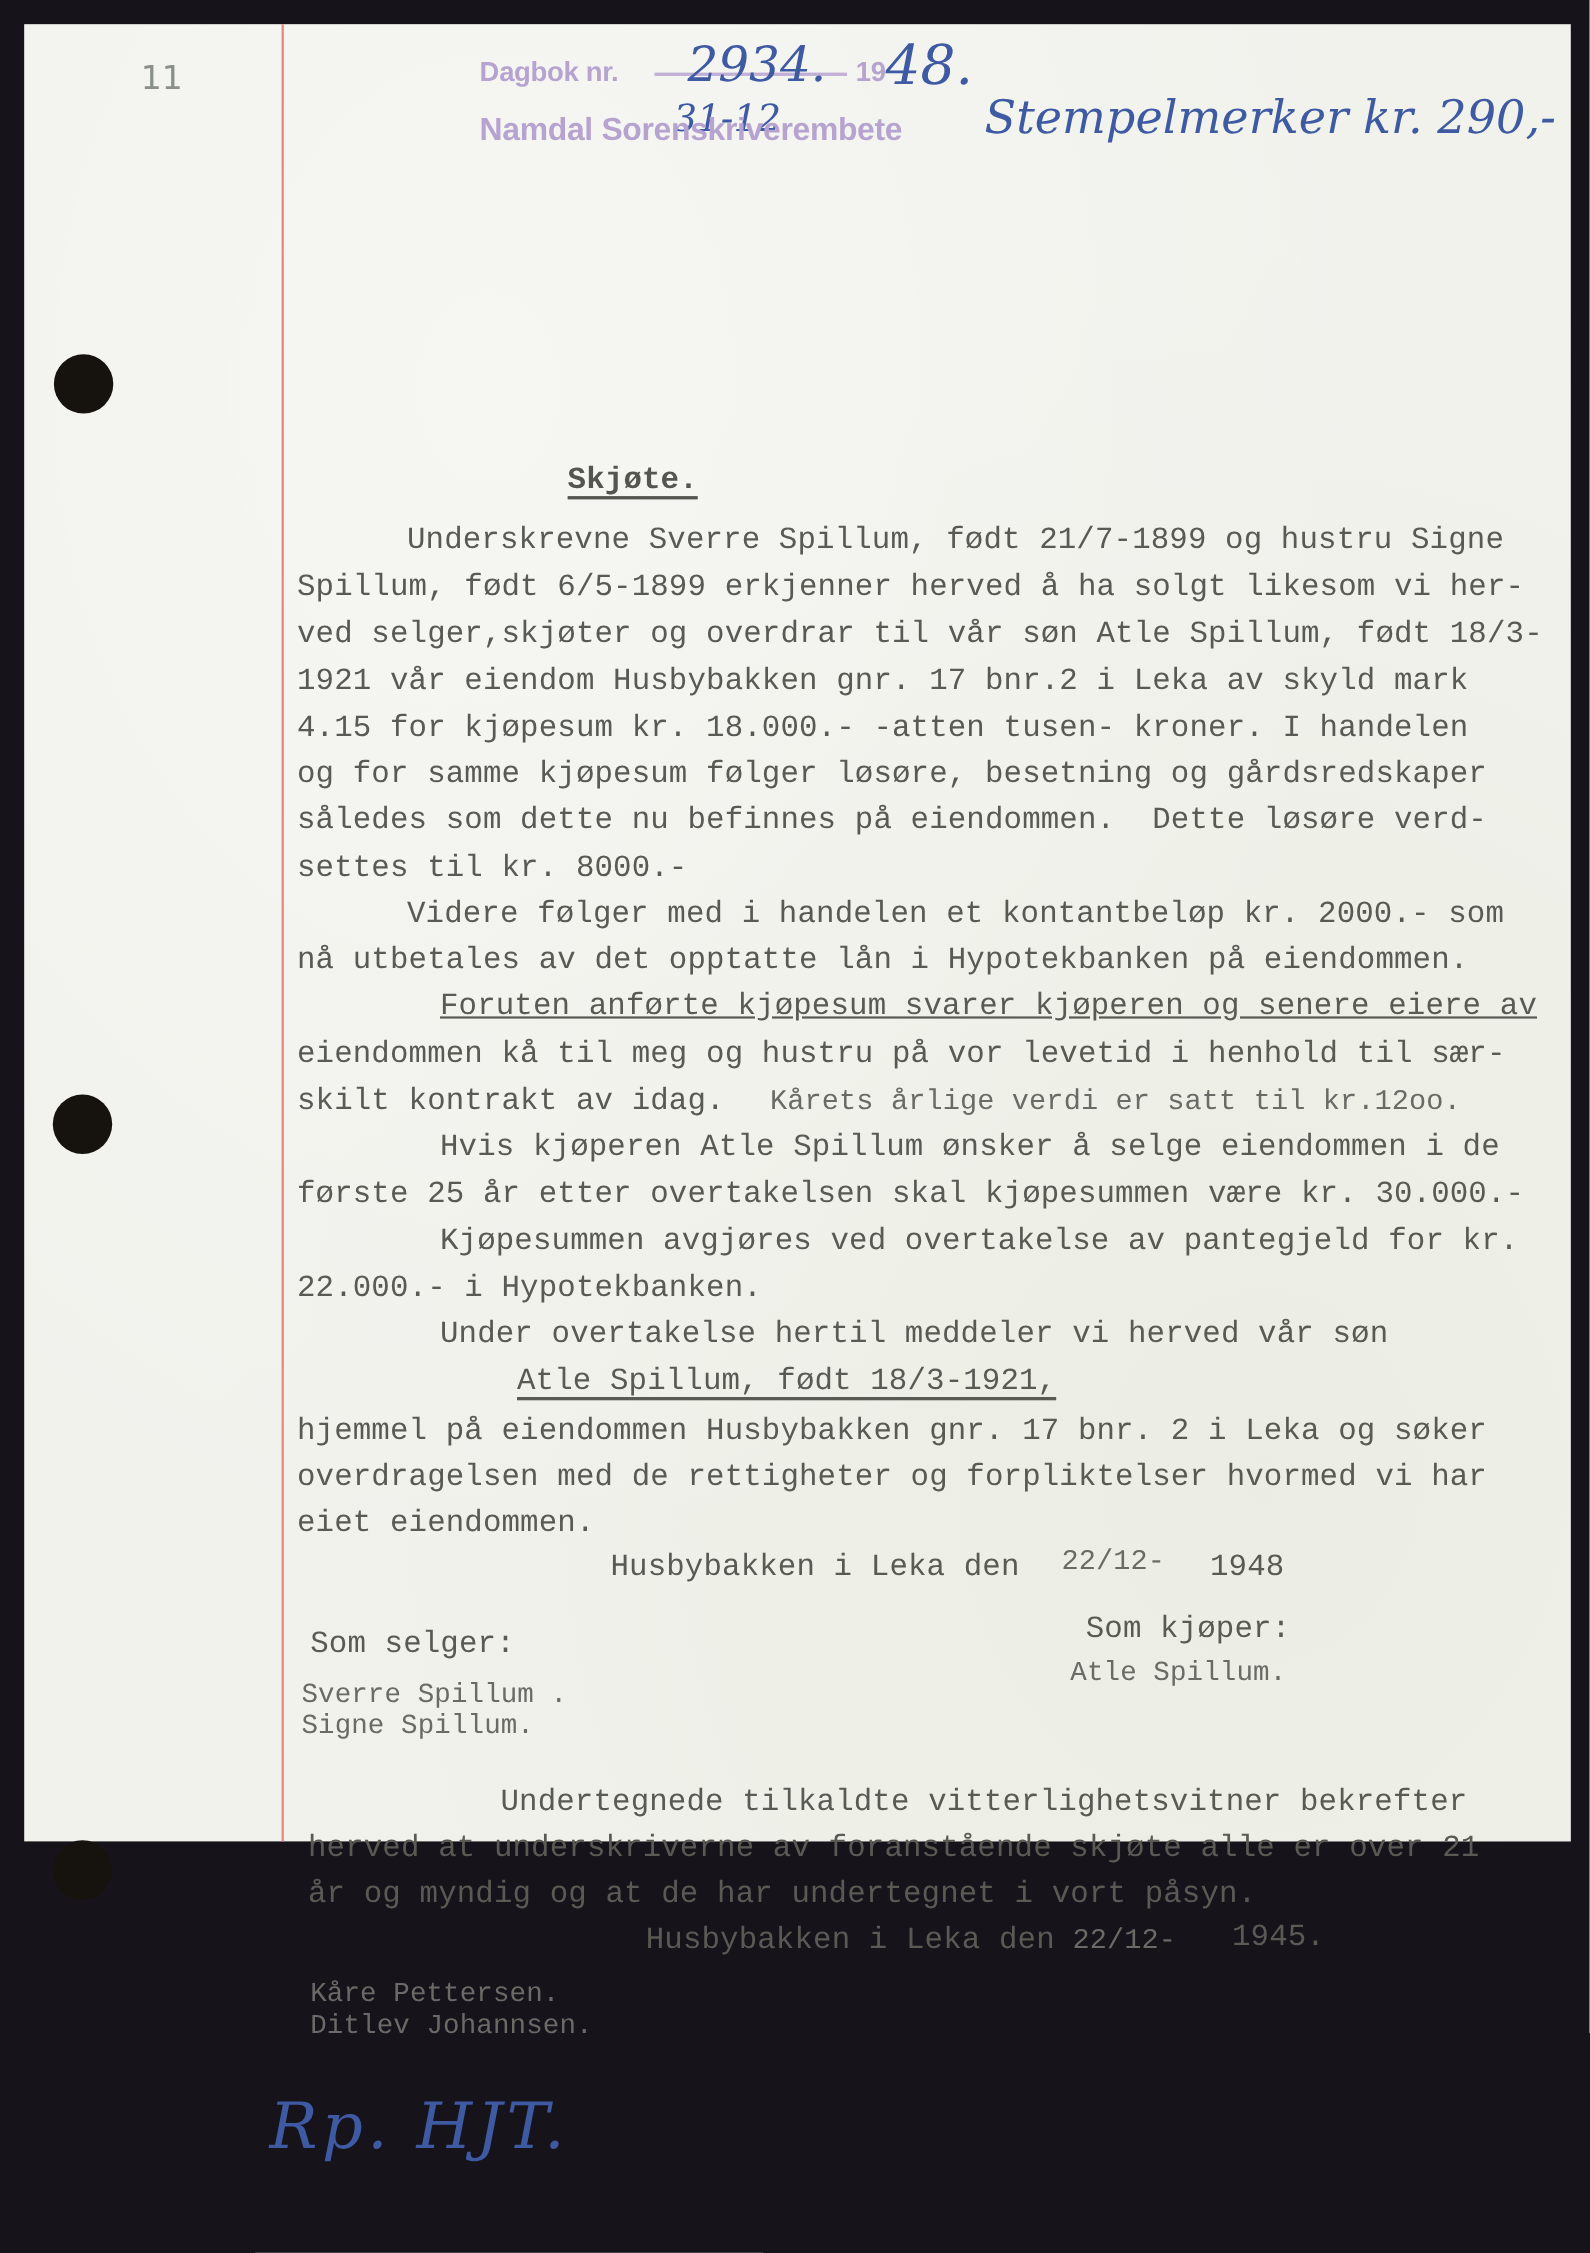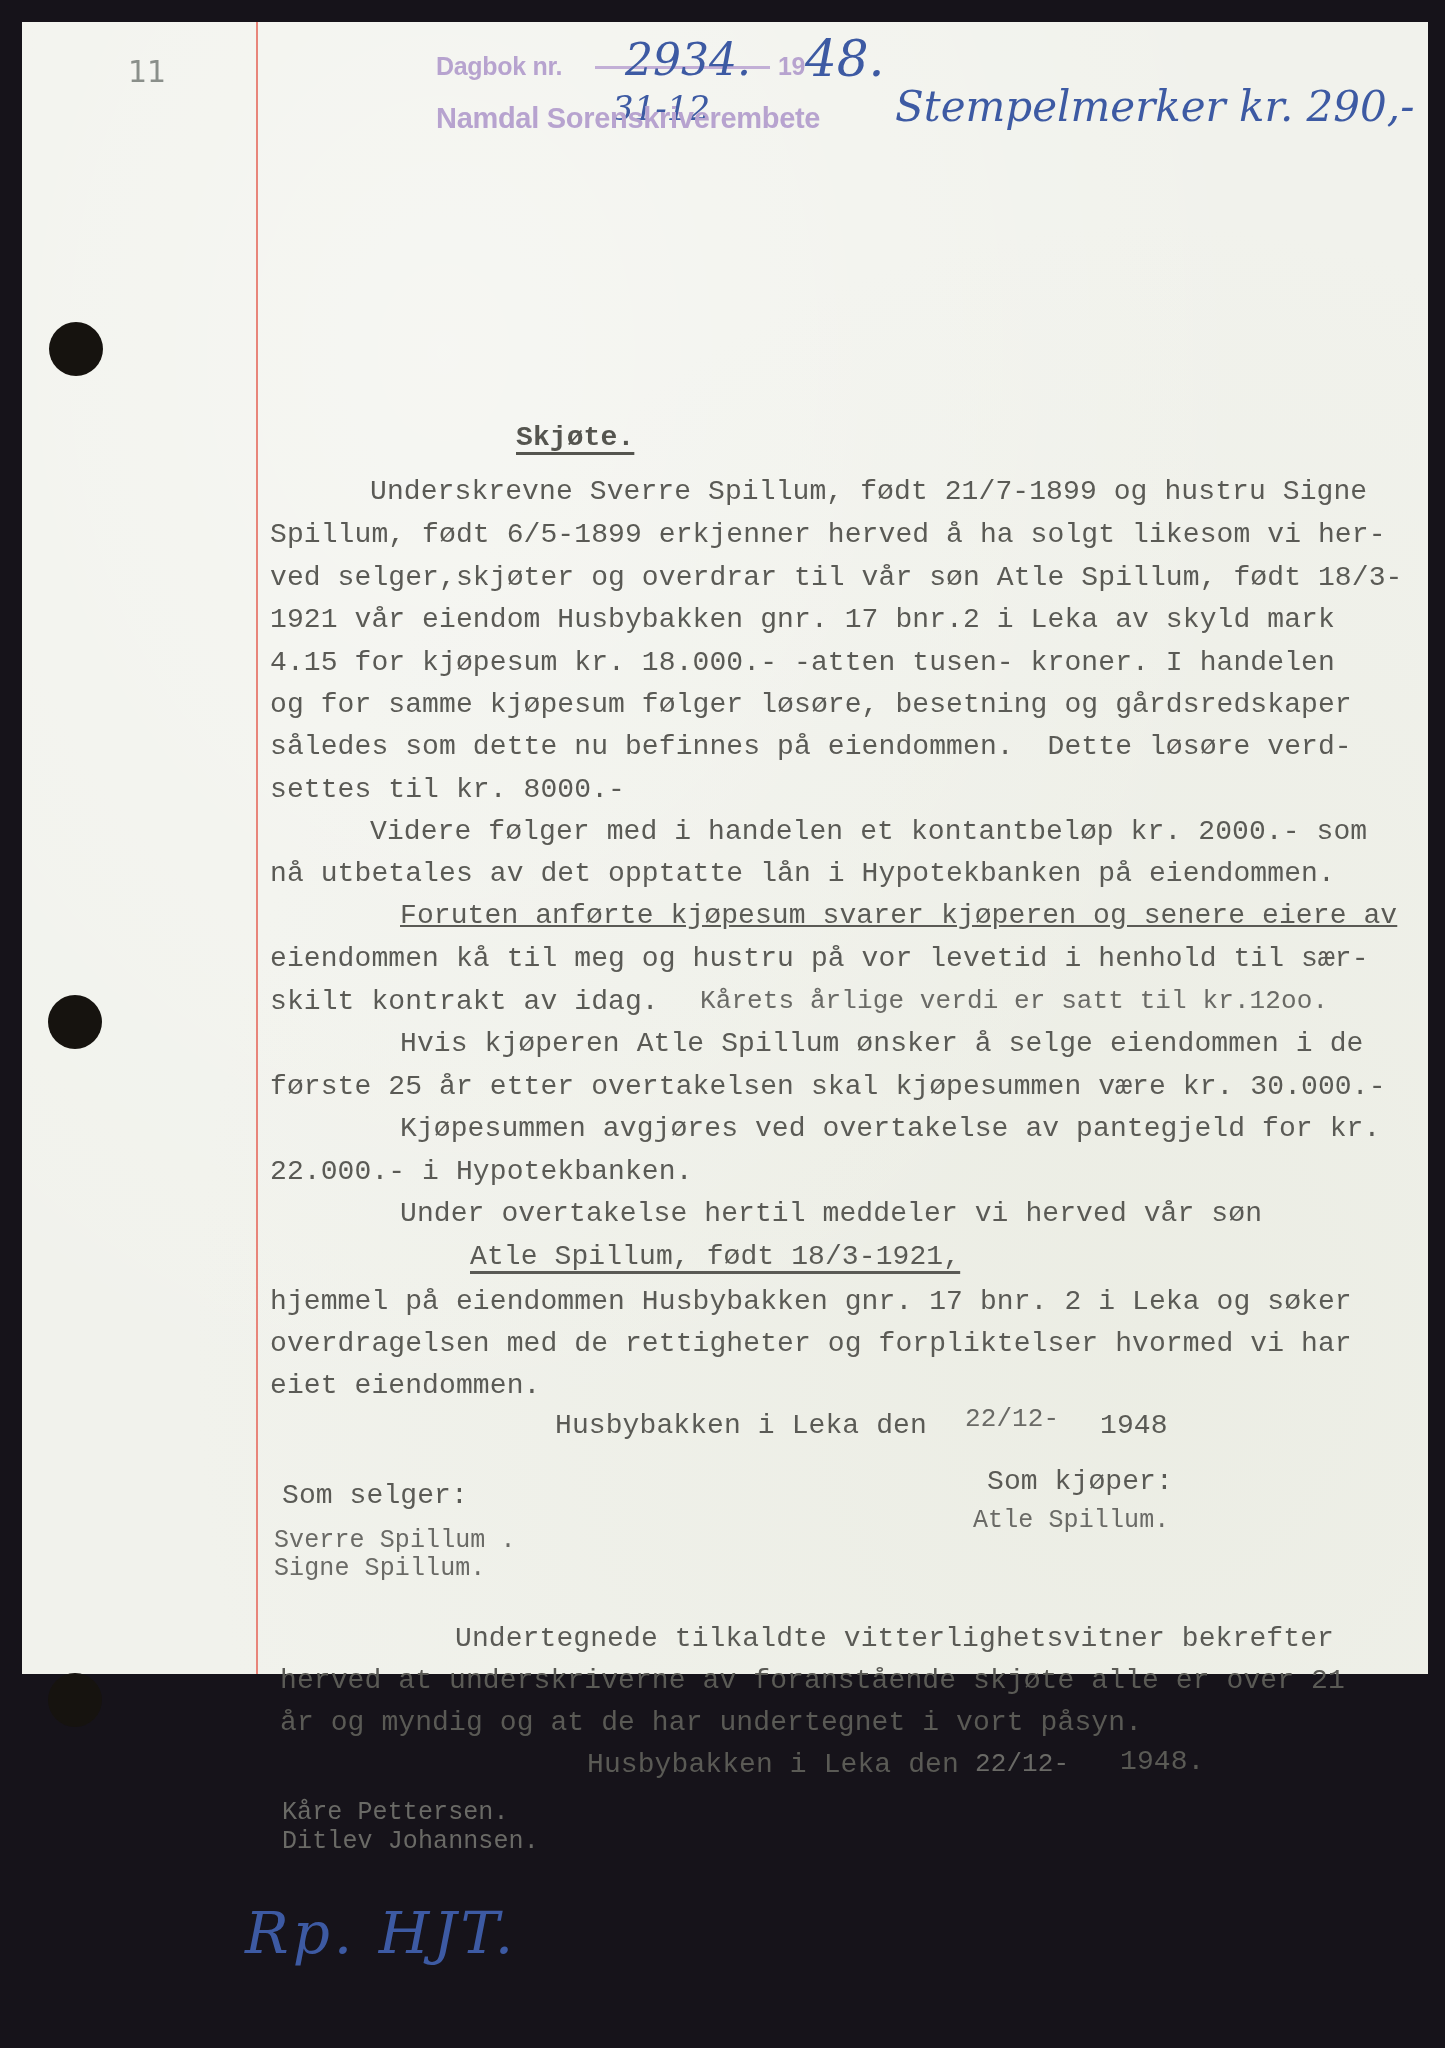--- a/index.html
+++ b/index.html
@@ -101,18 +101,18 @@
 <div class="tw light" style="left:274px; top:1556px; font-size:25px;">Signe Spillum.</div>
 <div class="tw" style="left:987px; top:1468px;">Som kjøper:</div>
 <div class="tw light" style="left:973px; top:1508px; font-size:25px;">Atle Spillum.</div>
 
 <div class="tw" style="left:455px; top:1625px;">Undertegnede tilkaldte vitterlighetsvitner bekrefter</div>
 <div class="tw" style="left:280px; top:1667px;">herved at underskriverne av foranstående skjøte alle er over 21</div>
 <div class="tw" style="left:280px; top:1709px;">år og myndig og at de har undertegnet i vort påsyn.</div>
 
 <div class="tw" style="left:587px; top:1751px;">Husbybakken i Leka den</div>
 <div class="tw light" style="left:975px; top:1751px; font-size:26px;">22/12-</div>
-<div class="tw" style="left:1120px; top:1748px;">1948.</div>
+<div class="tw" style="left:1120px; top:1748px;">1945.</div>
 
 <div class="tw light" style="left:282px; top:1800px; font-size:25px;">Kåre Pettersen.</div>
 <div class="tw light" style="left:282px; top:1829px; font-size:25px;">Ditlev Johannsen.</div>
 
 <div class="hand" style="left:245px; top:1880px; font-size:58px; font-style:italic; letter-spacing:4px;margin-top:19px;">Rp. HJT.</div>
 
 </body></html>

